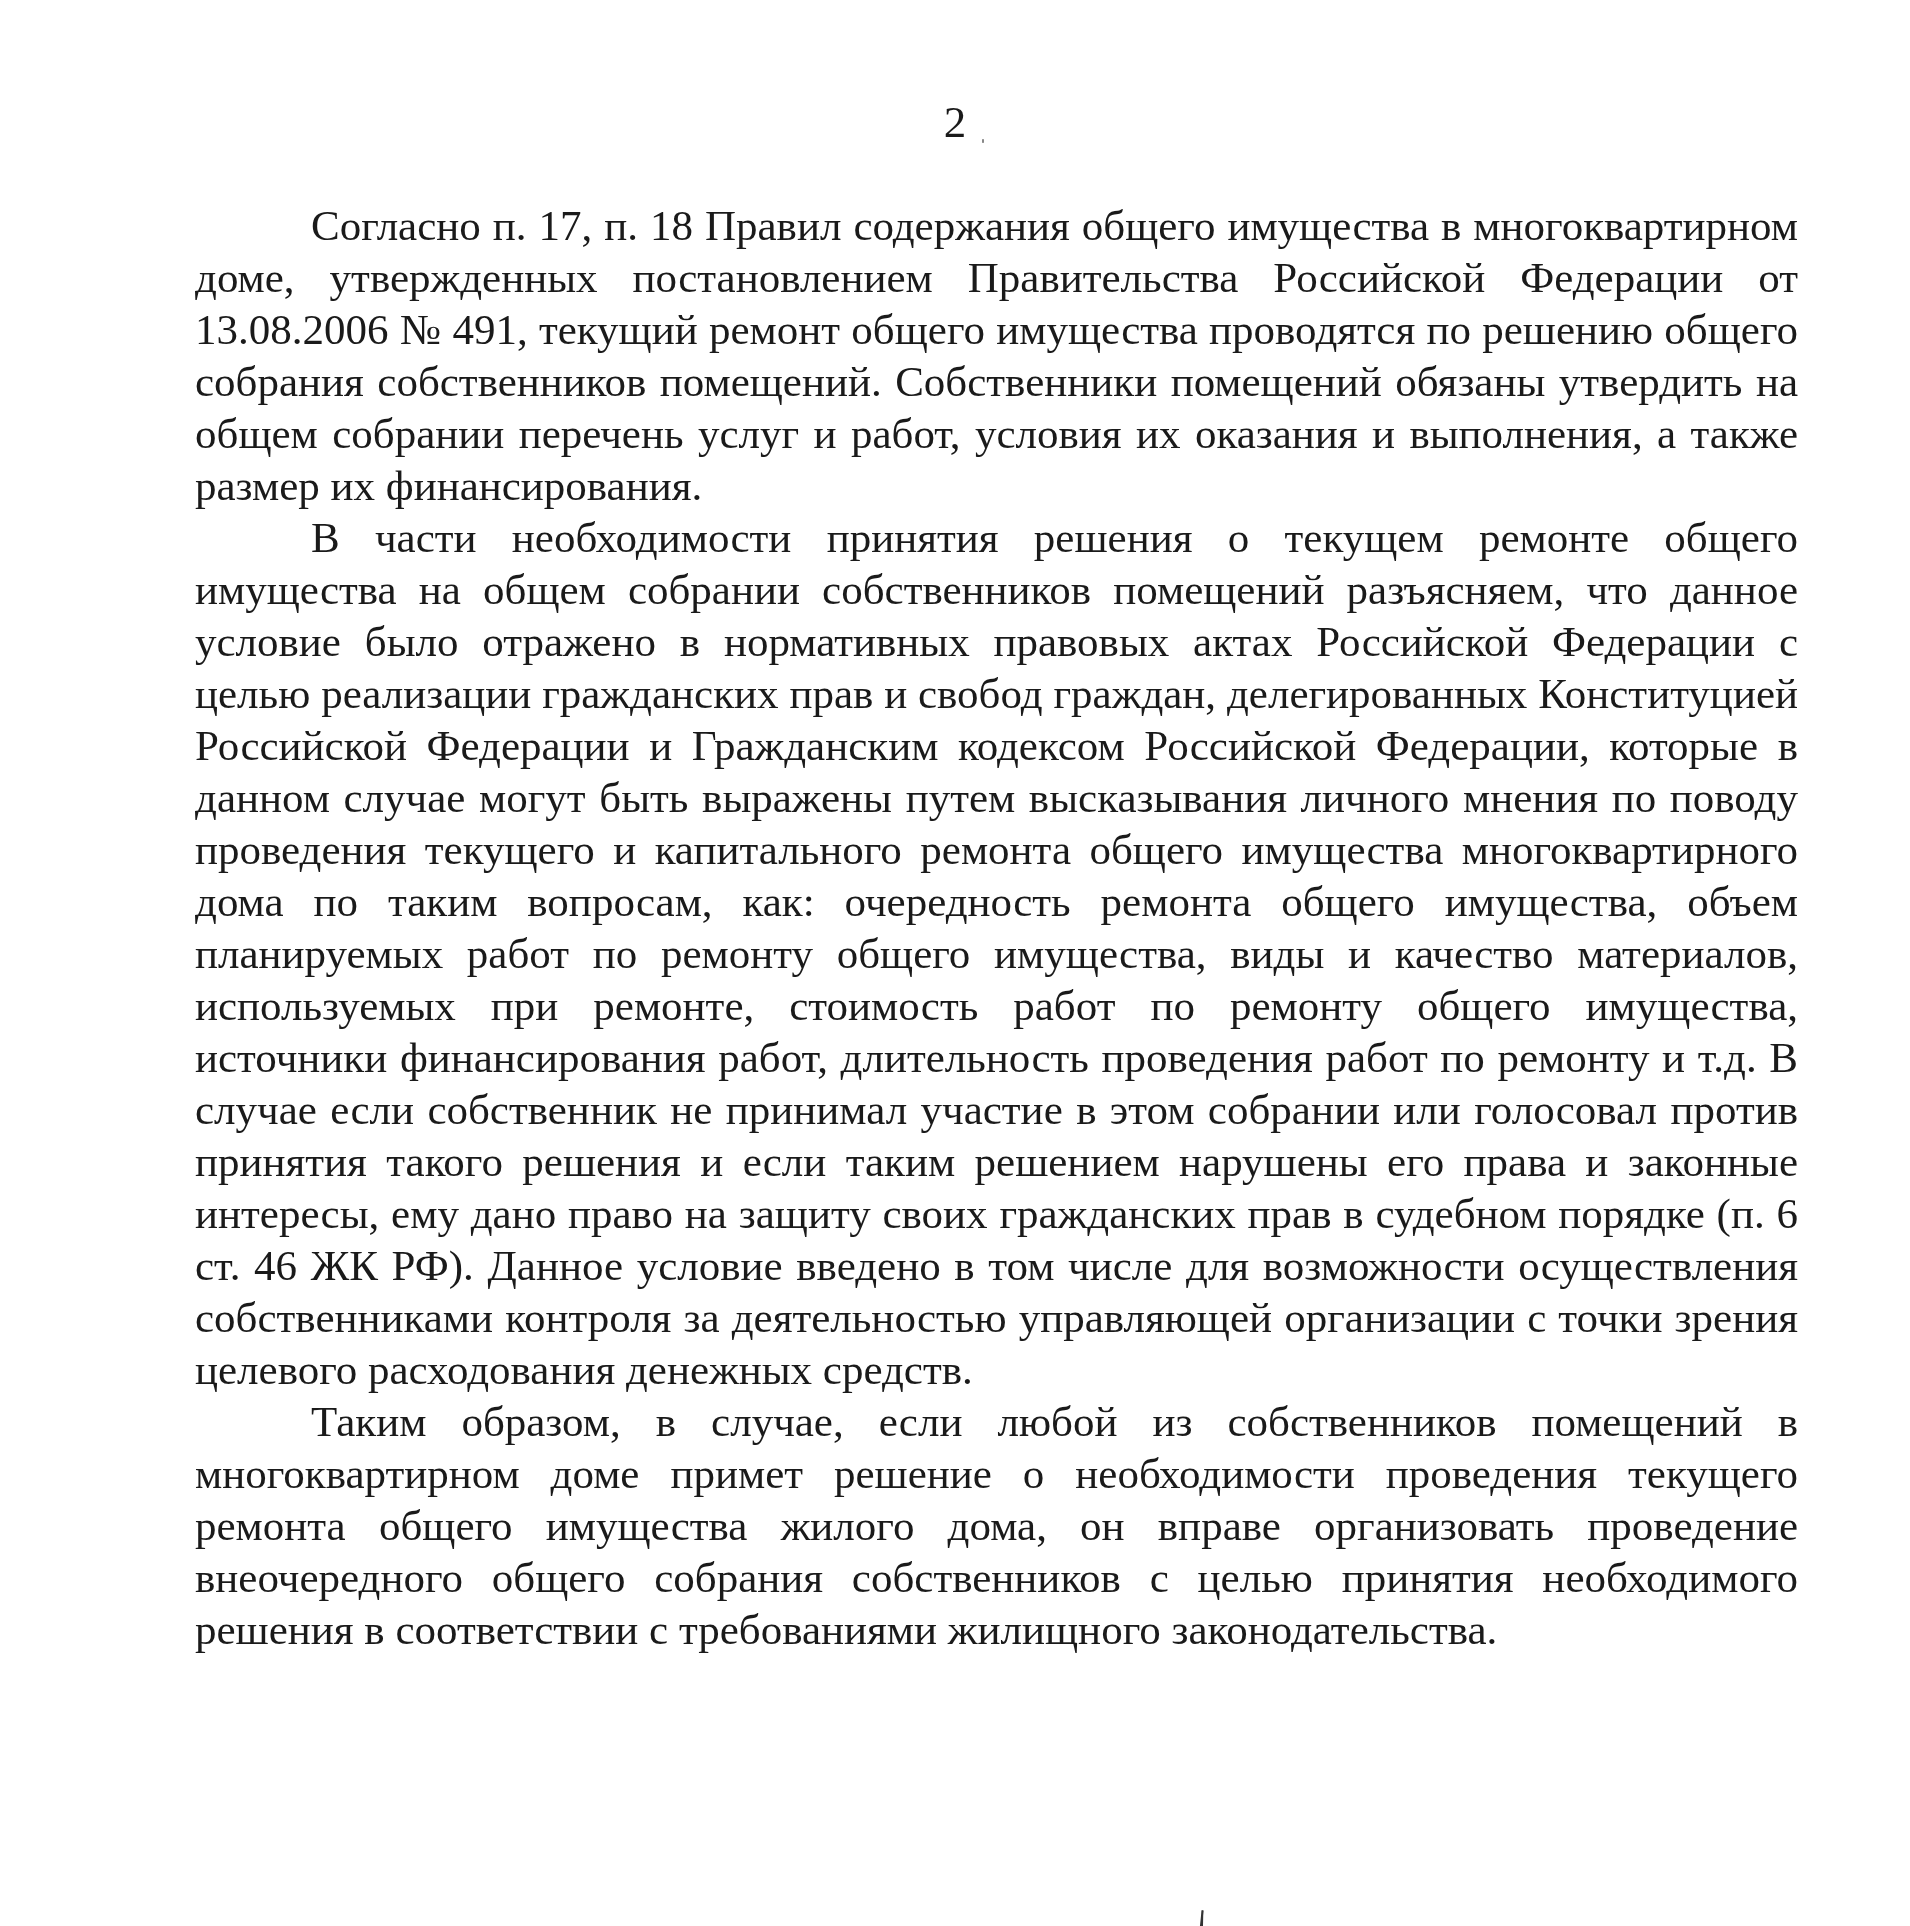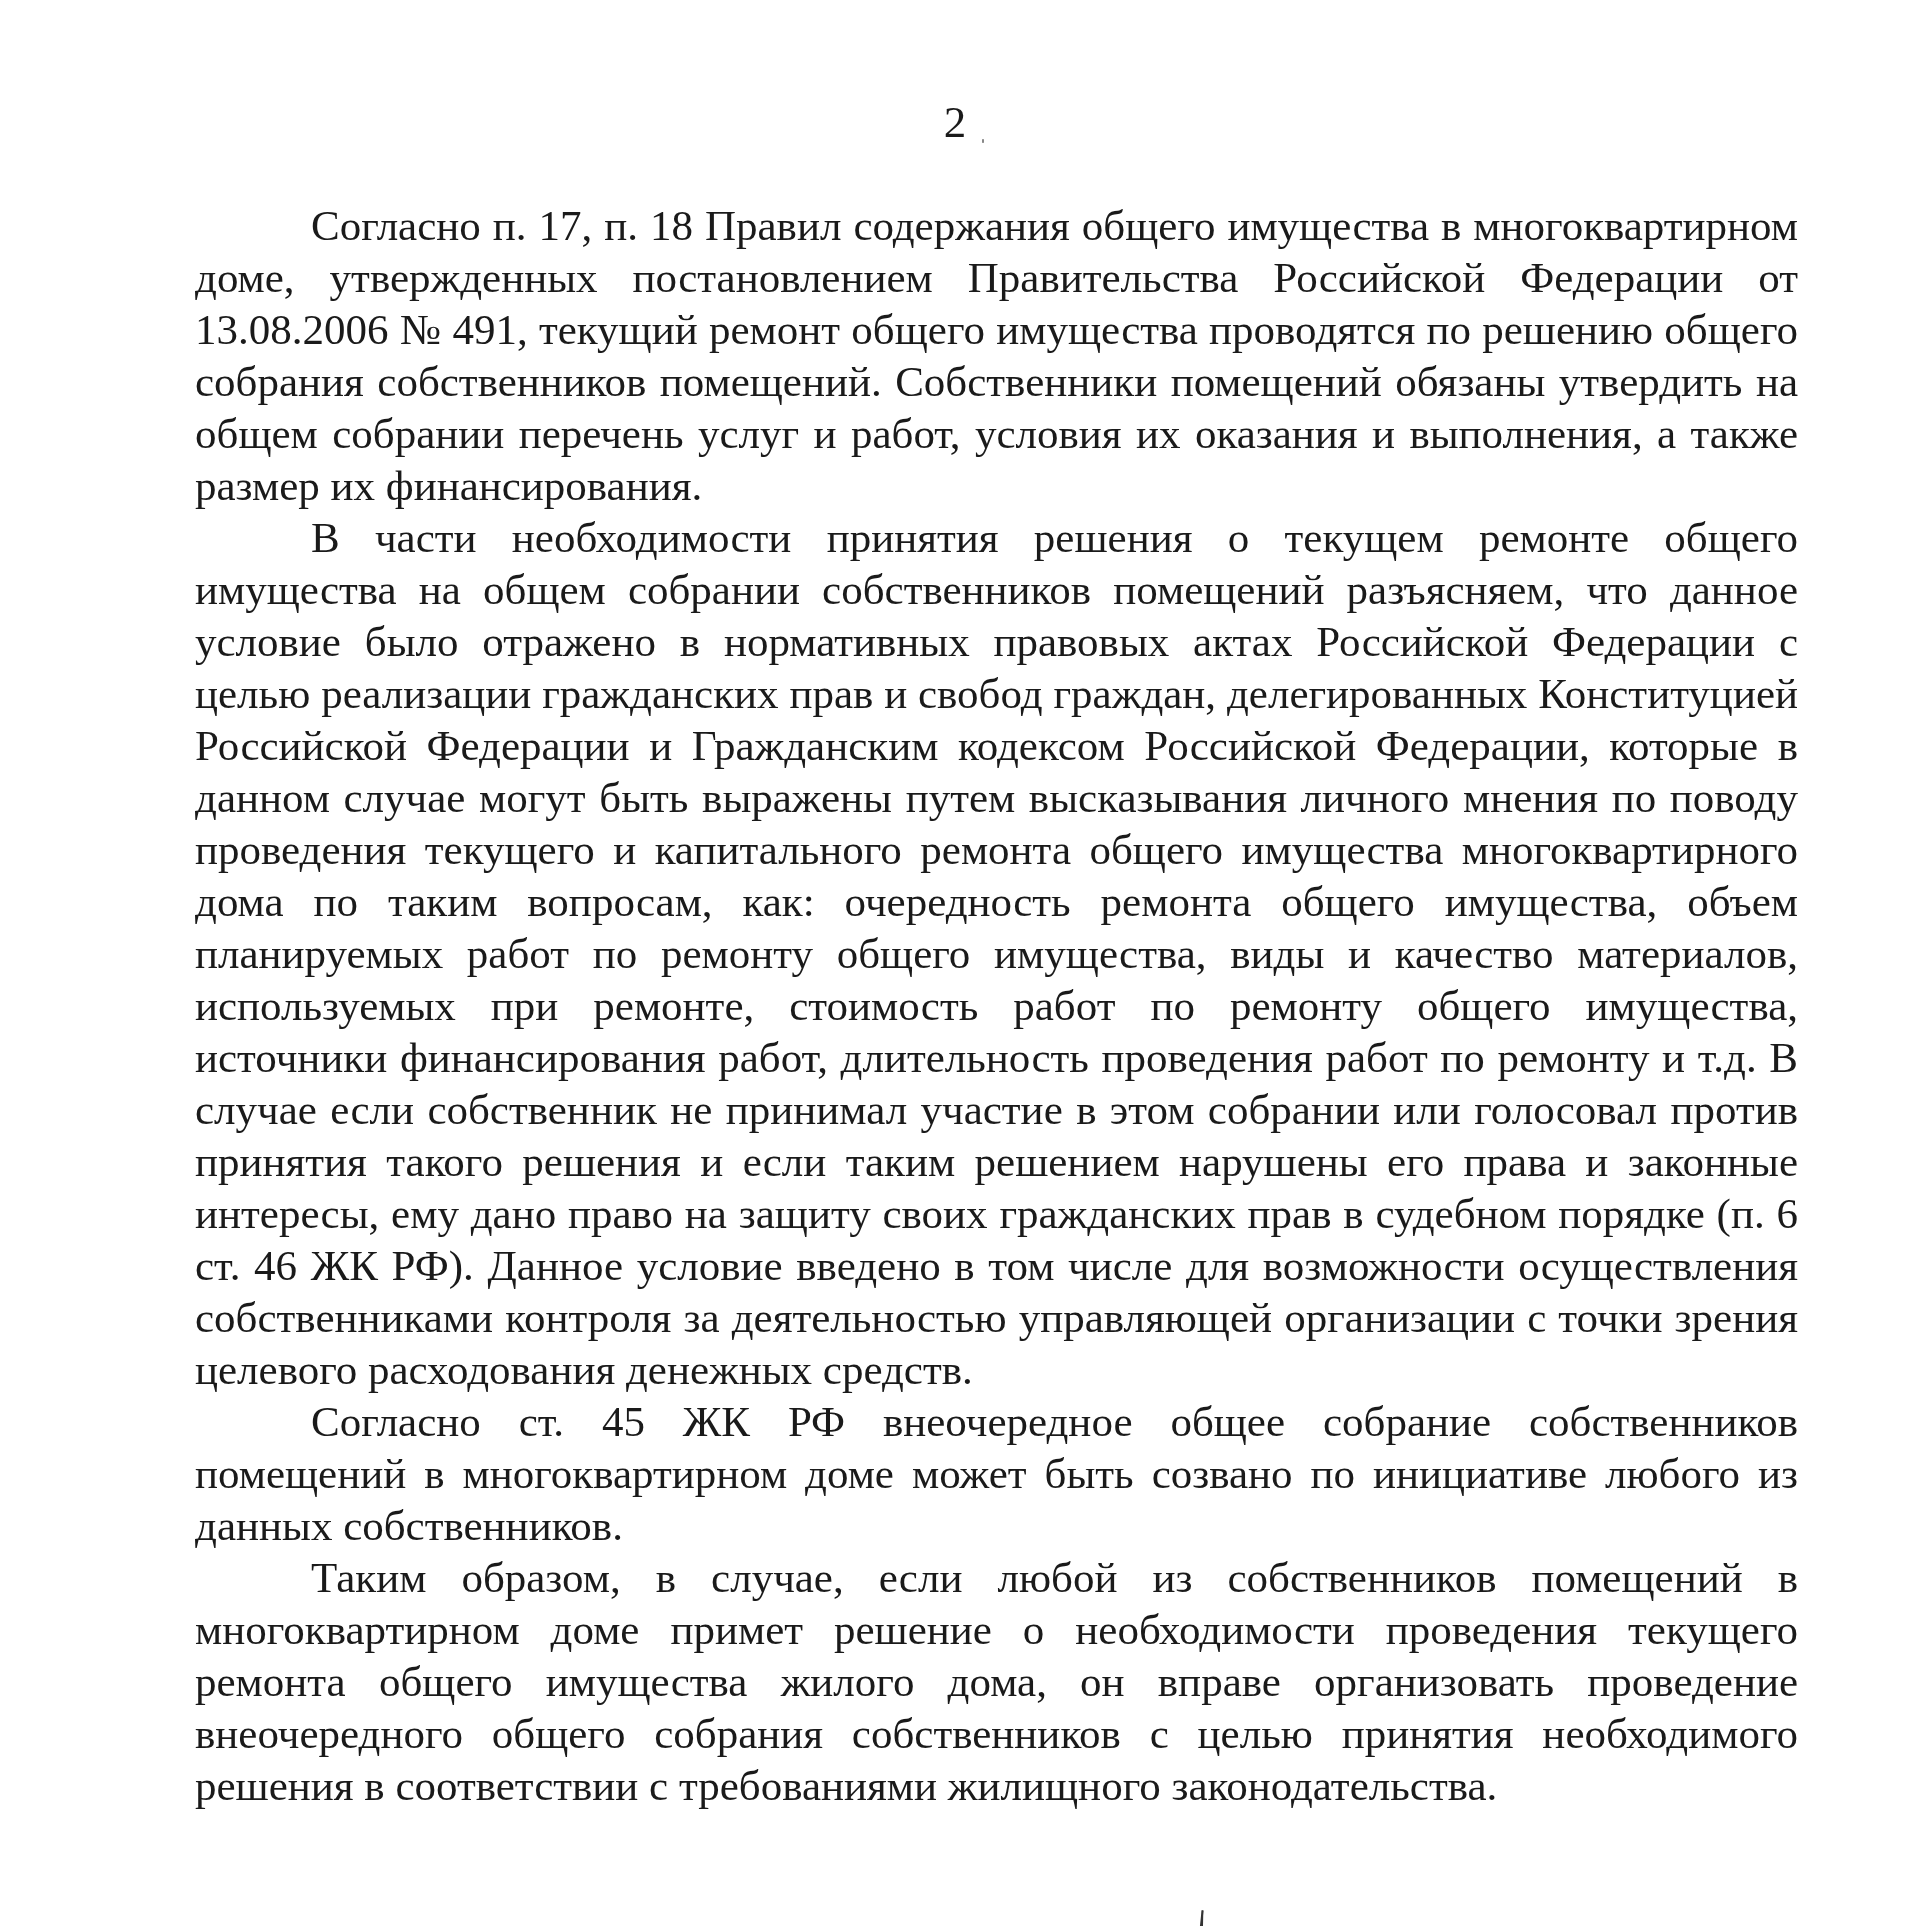--- a/index.html
+++ b/index.html
@@ -50,21 +50,20 @@
   .speck { position: absolute; width: 2.3px; height: 3.9px; background: #888; border-radius: 0.8px; }
 </style>
 </head>
 <body>
 
 <div class="page-number">2</div>
 
 <div class="body-text">
   <p>Согласно п. 17, п. 18 Правил содержания общего имущества в многоквартирном доме, утвержденных постановлением Правительства Российской Федерации от 13.08.2006 № 491, текущий ремонт общего имущества проводятся по решению общего собрания собственников помещений. Собственники помещений обязаны утвердить на общем собрании перечень услуг и работ, условия их оказания и выполнения, а также размер их финансирования.</p>
   <p>В части необходимости принятия решения о текущем ремонте общего имущества на общем собрании собственников помещений разъясняем, что данное условие было отражено в нормативных правовых актах Российской Федерации с целью реализации гражданских прав и свобод граждан, делегированных Конституцией Российской Федерации и Гражданским кодексом Российской Федерации, которые в данном случае могут быть выражены путем высказывания личного мнения по поводу проведения текущего и капитального ремонта общего имущества многоквартирного дома по таким вопросам, как: очередность ремонта общего имущества, объем планируемых работ по ремонту общего имущества, виды и качество материалов, используемых при ремонте, стоимость работ по ремонту общего имущества, источники финансирования работ, длительность проведения работ по ремонту и т.д. В случае если собственник не принимал участие в этом собрании или голосовал против принятия такого решения и если таким решением нарушены его права и законные интересы, ему дано право на защиту своих гражданских прав в судебном порядке (п. 6 ст. 46 ЖК РФ). Данное условие введено в том числе для возможности осуществления собственниками контроля за деятельностью управляющей организации с точки зрения целевого расходования денежных средств.</p>
-  <p>Согласно ст. 45 ЖК РФ внеочередное общее собрание собственников помещений в многоквартирном доме может быть созвано по инициативе любого из данных собственников.</p>
   <p>Таким образом, в случае, если любой из собственников помещений в многоквартирном доме примет решение о необходимости проведения текущего ремонта общего имущества жилого дома, он вправе организовать проведение внеочередного общего собрания собственников с целью принятия необходимого решения в соответствии с требованиями жилищного законодательства.</p>
 </div>
 
 <div class="sign-row">
   
   
 </div>
 
 <svg class="signature-main" viewBox="0 0 700 900" xmlns="http://www.w3.org/2000/svg">
   <path d="M520 40 C 500 250, 470 420, 440 560" stroke="#333" stroke-width="5" fill="none"></path>

